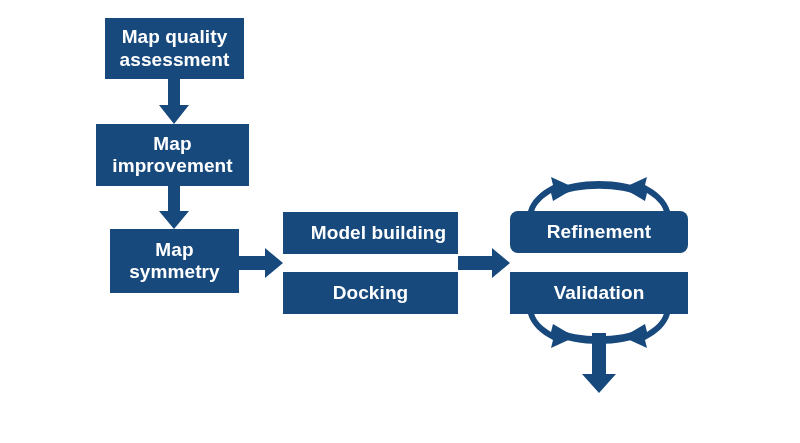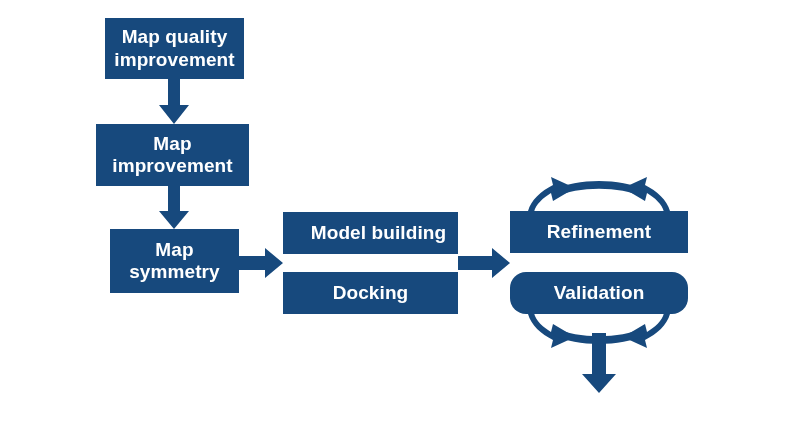--- a/index.html
+++ b/index.html
@@ -35,21 +35,21 @@
   .node span {
     display: block;
     padding: 0 4px;
   }
   
   #node-map-quality      { left: 105px; top: 18px;  width: 139px; height: 61px; }
   #node-map-improvement  { left: 96px;  top: 124px; width: 153px; height: 62px; }
   #node-map-symmetry     { left: 110px; top: 229px; width: 129px; height: 64px; }
   #node-model-building   { left: 283px; top: 212px; width: 175px; height: 42px; padding-left: 16px; }
   #node-docking          { left: 283px; top: 272px; width: 175px; height: 42px; }
-  #node-refinement       { left: 510px; top: 211px; width: 178px; height: 42px; }
+  #node-refinement       { left: 510px; top: 211px; width: 178px; height: 42px; border-radius: 8px; }
   #node-validation       { left: 510px; top: 272px; width: 178px; height: 42px; }
   #node-deposition       { left: 510px; top: 393px; width: 178px; height: 42px; }
 
   
   #connectors {
     position: absolute;
     left: 0;
     top: 0;
     width: 800px;
     height: 443px;
@@ -122,21 +122,21 @@
                C 620 339, 578 339, 555 328 Z" style="fill: rgb(23, 73, 125);"></path>
     </g>
 
     <g>
       <path class="conn" d="M592 333 L606 333 L606 374 L616 374 L599 393 L582 374 L592 374 Z" style="fill: rgb(23, 73, 125);"></path>
     </g>
   </svg>
 
   <div class="node" id="node-map-quality" style="background: rgb(23, 73, 125); color: rgb(255, 255, 255);">
     <span>Map quality
-improvement</span>
+assessment</span>
   </div>
 
   <div class="node" id="node-map-improvement" style="background: rgb(23, 73, 125); color: rgb(255, 255, 255);">
     <span>Map
 improvement</span>
   </div>
 
   <div class="node" id="node-map-symmetry" style="background: rgb(23, 73, 125); color: rgb(255, 255, 255);">
     <span>Map
 symmetry</span>
@@ -147,18 +147,18 @@
   </div>
 
   <div class="node" id="node-docking" style="background: rgb(23, 73, 125); color: rgb(255, 255, 255);">
     <span>Docking</span>
   </div>
 
   <div class="node" id="node-refinement" style="background: rgb(23, 73, 125); color: rgb(255, 255, 255);">
     <span>Refinement</span>
   </div>
 
-  <div class="node" id="node-validation" style="background: rgb(23, 73, 125); color: rgb(255, 255, 255); border-radius: 16px;">
+  <div class="node" id="node-validation" style="background: rgb(23, 73, 125); color: rgb(255, 255, 255);">
     <span>Validation</span>
   </div>
 
 
 </div>
 
 </body></html>

